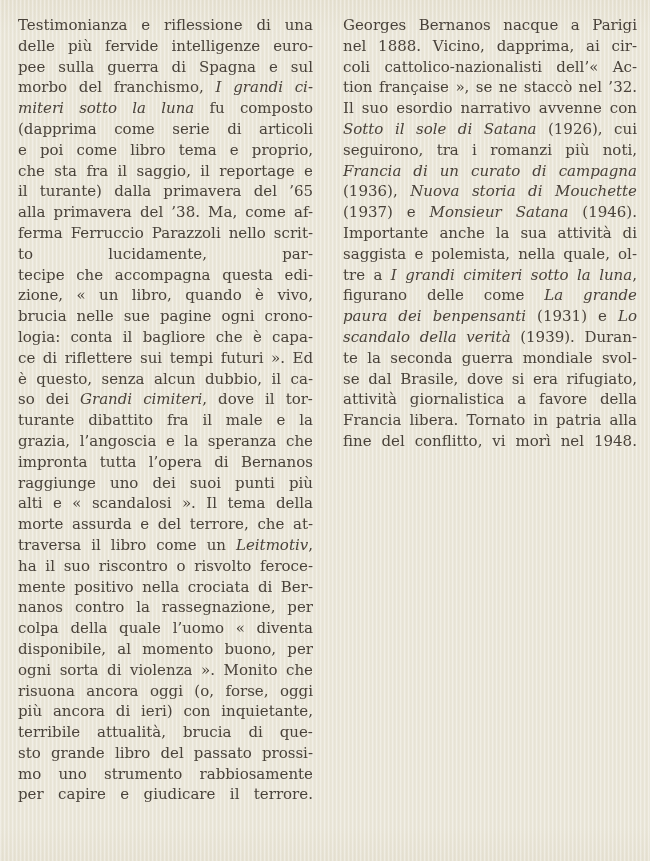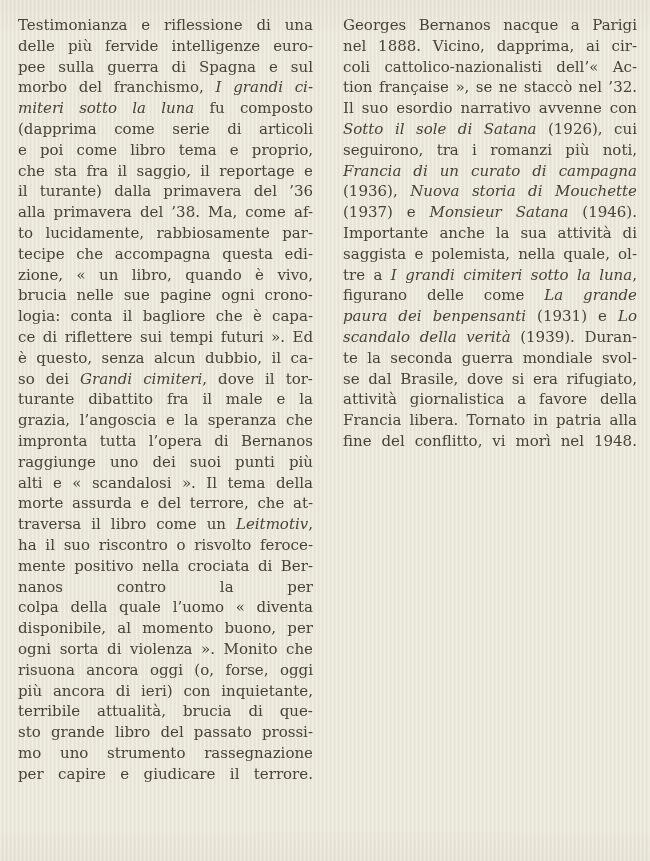--- a/index.html
+++ b/index.html
@@ -112,35 +112,41 @@
         <span class="w"><span>il</span></span>
         <span class="w"><span>reportage</span></span>
         <span class="w"><span>e</span></span>
       </div>
       <div class="line">
         <span class="w"><span>il</span></span>
         <span class="w"><span>turante)</span></span>
         <span class="w"><span>dalla</span></span>
         <span class="w"><span>primavera</span></span>
         <span class="w"><span>del</span></span>
-        <span class="w"><span>’36</span></span>
+        <span class="w"><span>’65</span></span>
       </div>
       <div class="line">
         <span class="w"><span>alla</span></span>
         <span class="w"><span>primavera</span></span>
         <span class="w"><span>del</span></span>
         <span class="w"><span>’38.</span></span>
         <span class="w"><span>Ma,</span></span>
         <span class="w"><span>come</span></span>
         <span class="w"><span>af-</span></span>
       </div>
       <div class="line">
+        <span class="w"><span>ferma</span></span>
+        <span class="w"><span>Ferruccio</span></span>
+        <span class="w"><span>Parazzoli</span></span>
+        <span class="w"><span>nello</span></span>
+        <span class="w"><span>scrit-</span></span>
+      </div>
+      <div class="line">
         <span class="w"><span>to</span></span>
         <span class="w"><span>lucidamente,</span></span>
-        <span class="w"><span>rabbiosamente</span></span>
         <span class="w"><span>par-</span></span>
       </div>
       <div class="line">
         <span class="w"><span>tecipe</span></span>
         <span class="w"><span>che</span></span>
         <span class="w"><span>accompagna</span></span>
         <span class="w"><span>questa</span></span>
         <span class="w"><span>edi-</span></span>
       </div>
       <div class="line">
@@ -270,20 +276,21 @@
         <span class="w"><span>positivo</span></span>
         <span class="w"><span>nella</span></span>
         <span class="w"><span>crociata</span></span>
         <span class="w"><span>di</span></span>
         <span class="w"><span>Ber-</span></span>
       </div>
       <div class="line">
         <span class="w"><span>nanos</span></span>
         <span class="w"><span>contro</span></span>
         <span class="w"><span>la</span></span>
+        <span class="w"><span>rassegnazione,</span></span>
         <span class="w"><span>per</span></span>
       </div>
       <div class="line">
         <span class="w"><span>colpa</span></span>
         <span class="w"><span>della</span></span>
         <span class="w"><span>quale</span></span>
         <span class="w"><span>l’uomo</span></span>
         <span class="w"><span>«</span></span>
         <span class="w"><span>diventa</span></span>
       </div>
@@ -331,21 +338,21 @@
         <span class="w"><span>grande</span></span>
         <span class="w"><span>libro</span></span>
         <span class="w"><span>del</span></span>
         <span class="w"><span>passato</span></span>
         <span class="w"><span>prossi-</span></span>
       </div>
       <div class="line">
         <span class="w"><span>mo</span></span>
         <span class="w"><span>uno</span></span>
         <span class="w"><span>strumento</span></span>
-        <span class="w"><span>rassegnazione</span></span>
+        <span class="w"><span>rabbiosamente</span></span>
       </div>
       <div class="line">
         <span class="w"><span>per</span></span>
         <span class="w"><span>capire</span></span>
         <span class="w"><span>e</span></span>
         <span class="w"><span>giudicare</span></span>
         <span class="w"><span>il</span></span>
         <span class="w"><span>terrore.</span></span>
       </div>
     </div>

